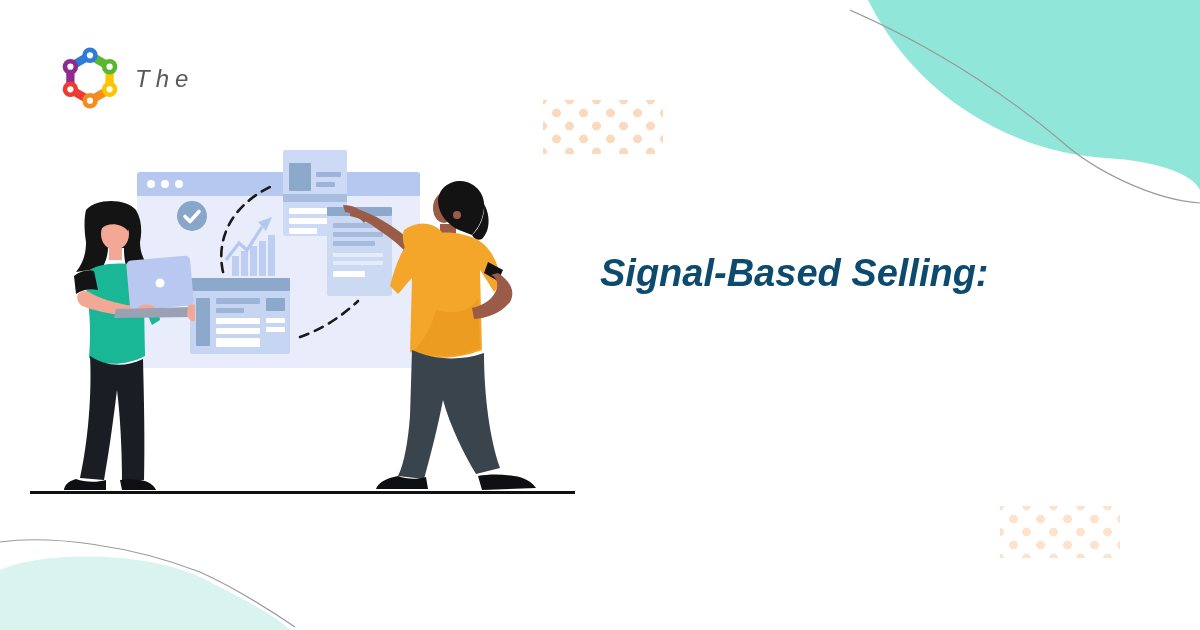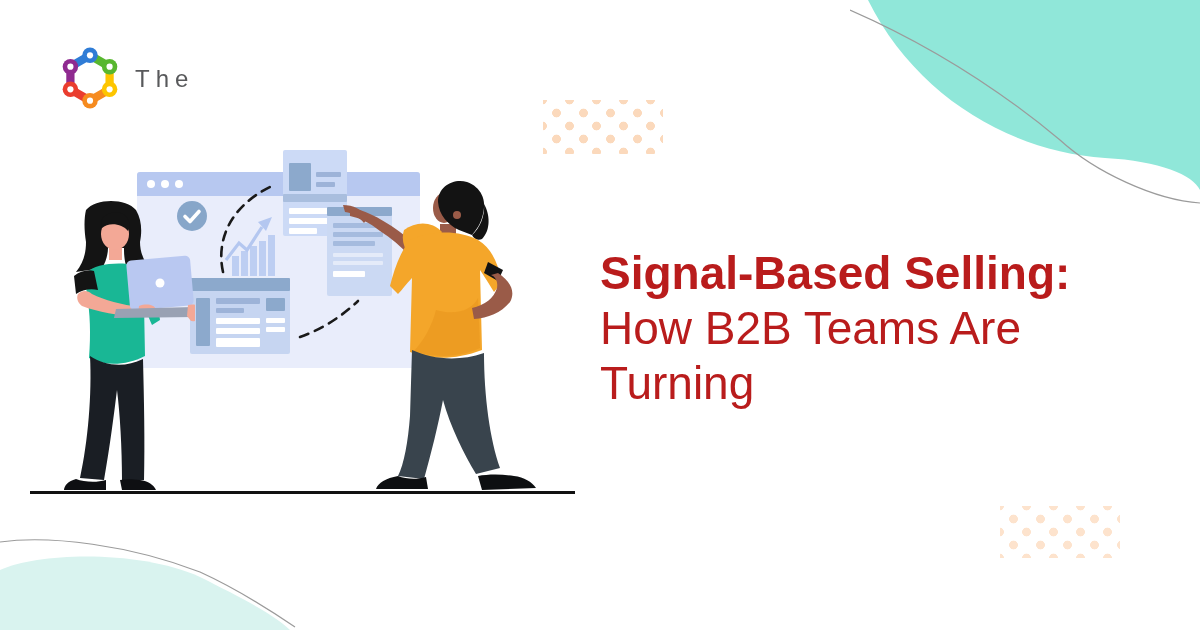--- a/index.html
+++ b/index.html
@@ -25,22 +25,22 @@
   .dots-top{--dotc:#fbd9bc;left:543px;top:100px;width:120px;height:54px;}
   .dots-bottom{--dotc:#fde3cd;left:1000px;top:506px;width:120px;height:52px;}
 
   
   .logo{position:absolute;left:57px;top:45px;display:flex;align-items:center;gap:12px;}
   .logo-icon{width:66px;height:66px;}
   .logo-text{color:#58595b;font-size:24px;letter-spacing:6px;line-height:29px;font-weight:400;}
   .logo-text span{display:block;white-space:nowrap;}
 
   
-  .title{position:absolute;left:600px;top:246px;width:580px;color:#b91c1c;
-         font-size:46px;line-height:55px;font-weight:400;}
+  .title{position:absolute;left:600px;top:246px;width:580px;color:#0c4a6e;
+         font-size:38px;line-height:55px;font-weight:400;}
   .title .t-bold{font-weight:700;}
 
   
   .illus{position:absolute;left:30px;top:148px;width:545px;height:350px;}
   .panel{position:absolute;left:107px;top:24px;width:283px;height:196px;background:#e9edfb;border-radius:3px;}
   .panel-header{position:absolute;left:0;top:0;width:283px;height:24px;background:#b7c8f0;border-radius:3px 3px 0 0;}
   .win-dot{position:absolute;top:8px;width:8px;height:8px;border-radius:50%;background:#ffffff;}
 
   .check{position:absolute;left:147px;top:53px;width:30px;height:30px;border-radius:50%;background:#87a6c9;}
 
@@ -54,21 +54,21 @@
 
   .woman{position:absolute;left:30px;top:50px;width:135px;height:295px;}
   .man{position:absolute;left:310px;top:30px;width:205px;height:315px;}
   .dash1{position:absolute;left:180px;top:30px;width:100px;height:100px;}
   .dash2{position:absolute;left:265px;top:148px;width:100px;height:45px;}
   .chart{position:absolute;left:192px;top:62px;width:60px;height:68px;}
 </style>
 </head>
 <body>
 
-<div style="width:1200px;height:630px;position:relative;">
+<div style="width:1200px;height:630px;position:relative;font-style:italic;">
 
   <svg class="blob-tr" viewBox="0 0 350 210" aria-hidden="true">
     <path d="M18,0 L350,0 L350,190 C343,175 310,161 255,158 C160,152 65,95 18,0 Z" fill="#90e7d9"></path>
     <path d="M0,10 C80,45 150,90 210,140 C245,172 305,200 350,203" fill="none" stroke="#9b9b9b" stroke-width="1.2"></path>
   </svg>
 
   <svg class="blob-bl" viewBox="0 0 300 95" aria-hidden="true">
     <path d="M0,35 C40,17 140,15 200,42 C240,62 275,80 290,95 L0,95 Z" fill="#d9f3ef"></path>
     <path d="M0,7 C50,0 130,10 200,37 C235,53 270,75 295,92" fill="none" stroke="#9b9b9b" stroke-width="1.2"></path>
   </svg>
@@ -99,21 +99,20 @@
       <circle cx="13" cy="21" r="7.5" fill="#8f2a90"></circle>
         <circle cx="13" cy="21" r="3" fill="#fff"></circle>
     </svg>
     <div class="logo-text">
       <span>The</span>
     </div>
   </header>
 
   <main class="title">
     <div class="t-bold">Signal-Based Selling:</div>
-    <div>How B2B Teams Are Turning</div>
   </main>
 
   <div class="illus">
 
     <div class="panel">
       <div class="panel-header">
         <span class="win-dot" style="left:10px;"></span>
         <span class="win-dot" style="left:24px;"></span>
         <span class="win-dot" style="left:38px;"></span>
       </div>

